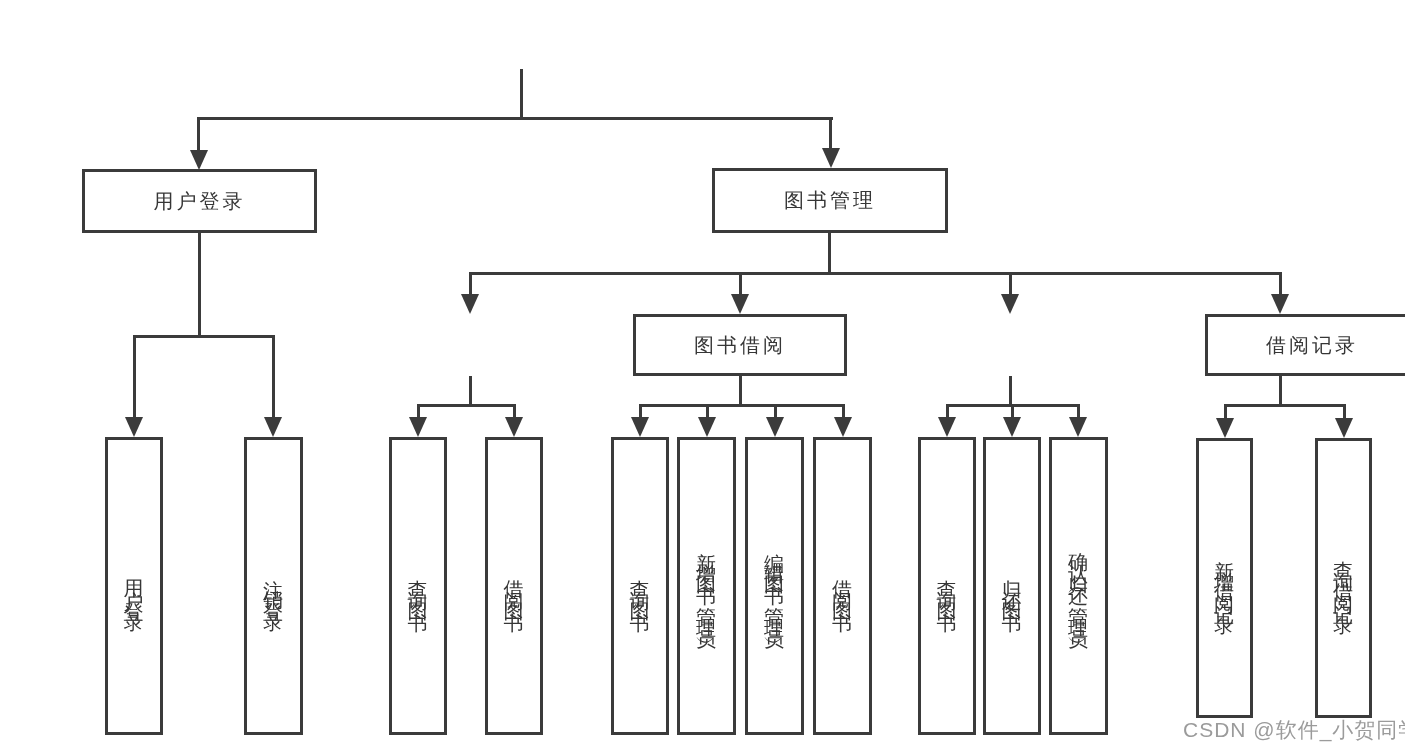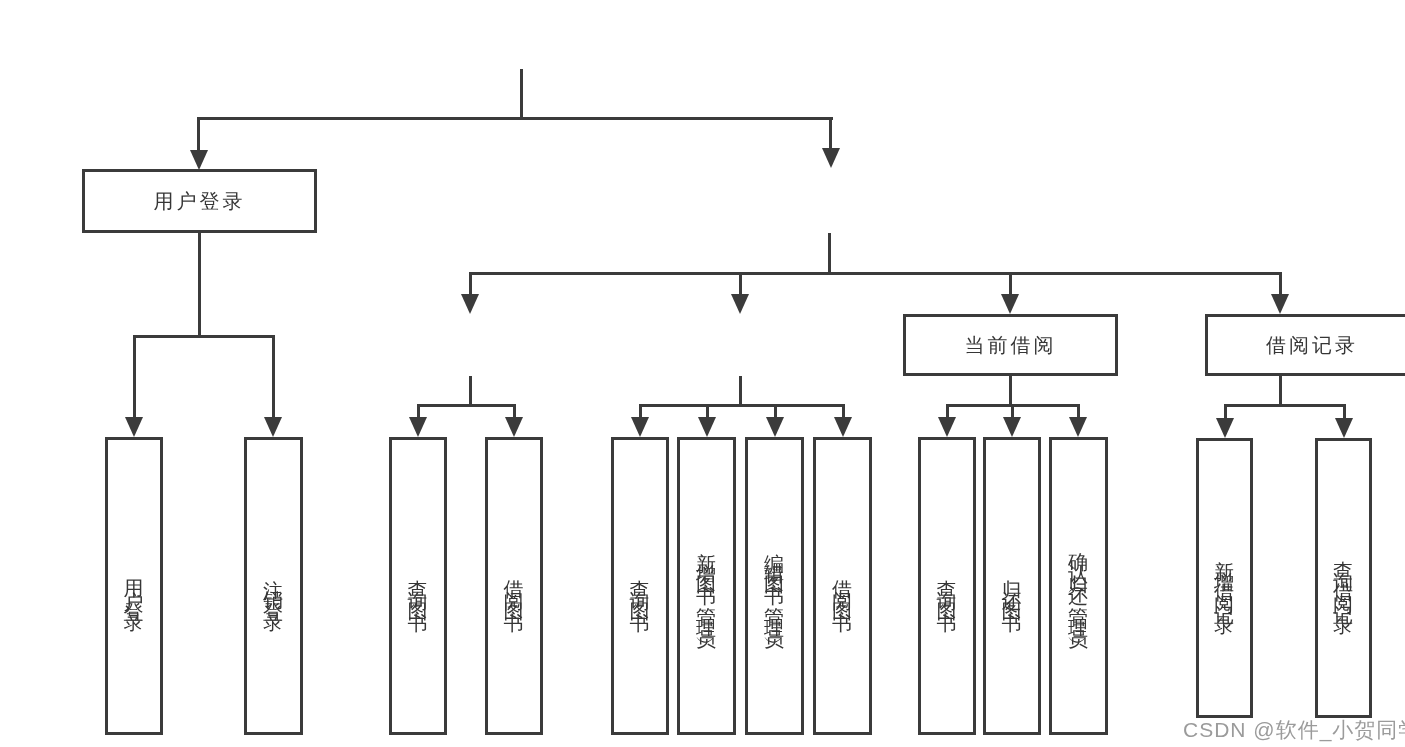--- a/index.html
+++ b/index.html
@@ -90,22 +90,23 @@
 
   <div class="v" style="left:1279px;top:376px;height:30px;"></div>
   <div class="h" style="left:1224px;top:404px;width:122px;"></div>
   <div class="v" style="left:1224px;top:404px;height:15px;"></div>
   <div class="ar" style="left:1216px;top:418px;"></div>
   <div class="v" style="left:1343px;top:404px;height:15px;"></div>
   <div class="ar" style="left:1335px;top:418px;"></div>
 
 
   <div class="box" style="left:82px;top:169px;width:235px;height:64px;">用户登录</div>
+  <div class="box" style="left:712px;top:168px;width:236px;height:65px;">图书管理</div>
 
-  <div class="box" style="left:903px;top:314px;width:215px;height:62px;">当前借阅</div>
+  <div class="box" style="left:633px;top:314px;width:214px;height:62px;">图书借阅</div>
   <div class="box" style="left:1173px;top:314px;width:214px;height:62px;margin-left:32px;">借阅记录</div>
 
   <div class="box vbox" style="left:105px;top:437px;width:58px;height:298px;">用户登录</div>
   <div class="box vbox" style="left:244px;top:437px;width:59px;height:298px;">注销登录</div>
 
   <div class="box vbox" style="left:389px;top:437px;width:58px;height:298px;">查询图书</div>
   <div class="box vbox" style="left:485px;top:437px;width:58px;height:298px;">借阅图书</div>
 
   <div class="box vbox" style="left:611px;top:437px;width:58px;height:298px;">查询图书</div>
   <div class="box vbox" style="left:677px;top:437px;width:59px;height:298px;">新增图书（管理员）</div>

